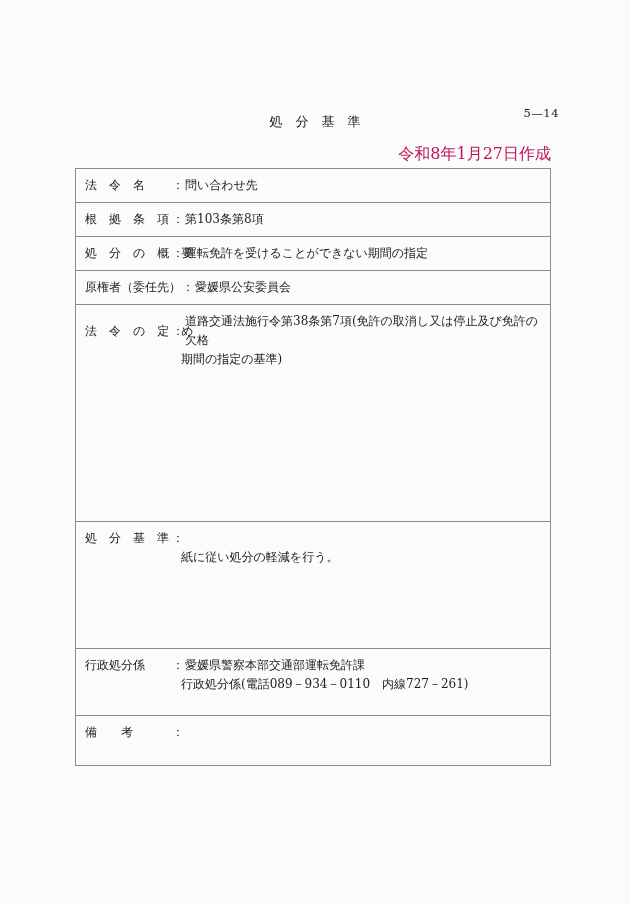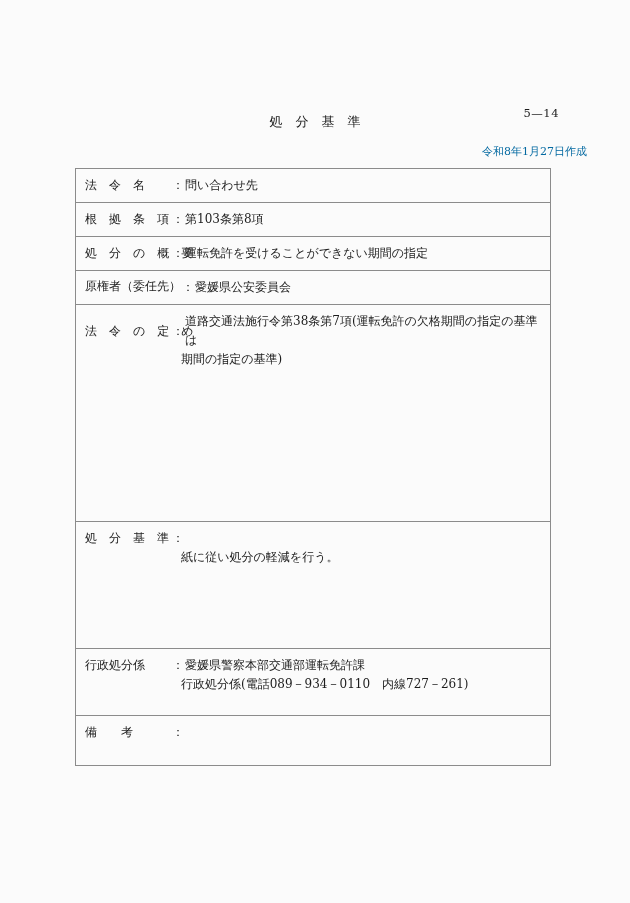--- a/index.html
+++ b/index.html
@@ -37,23 +37,22 @@
     text-align: center;
     font-size: 13px;
     color: #1c1c1c;
   }
   .doc-date {
     position: absolute;
     top: 144px;
     left: 0;
     width: 551px;
     text-align: right;
-    font-size: 11px;
-    color: #0369a1;
-    margin-left: 36px;
+    font-size: 16px;
+    color: #be185d;
   }
 
   
   .form-table {
     position: absolute;
     left: 75px;
     top: 168px;
     width: 476px;
     border: 1px solid #8b8b8b;
     border-bottom: none;
@@ -85,21 +84,20 @@
     justify-content: space-between;
     width: 86px;
     flex: 0 0 86px;
     text-align-last: justify;
     font-size: 12px;
   }
   
   .label-plain {
     flex: 0 0 auto;
     font-size: 12px;
-    font-family: Liberation Mono, monospace;
   }
   .colon {
     flex: 0 0 auto;
     padding: 0 1px 0 1px;
     font-size: 12px;
   }
   .value {
     flex: 1 1 auto;
     font-size: 12px;
     white-space: normal;
@@ -151,21 +149,21 @@
       <span class="label-plain">原権者（委任先）</span>
       <span class="colon">：</span>
       <span class="value">愛媛県公安委員会</span>
     </div>
   </div>
 
   <div class="form-row row-h217">
     <div class="line">
       <span class="label-spread">法　令　の　定　め</span>
       <span class="colon">：</span>
-      <span class="value">道路交通法施行令第38条第7項(運転免許の欠格期間の指定の基準は</span>
+      <span class="value">道路交通法施行令第38条第7項(免許の取消し又は停止及び免許の欠格</span>
     </div>
     <div class="value-cont">期間の指定の基準)</div>
   </div>
 
   <div class="form-row row-h127">
     <div class="line">
       <span class="label-spread">処　分　基　準</span>
       <span class="colon">：</span>
     </div>
     <div class="value-cont">紙に従い処分の軽減を行う。</div>

